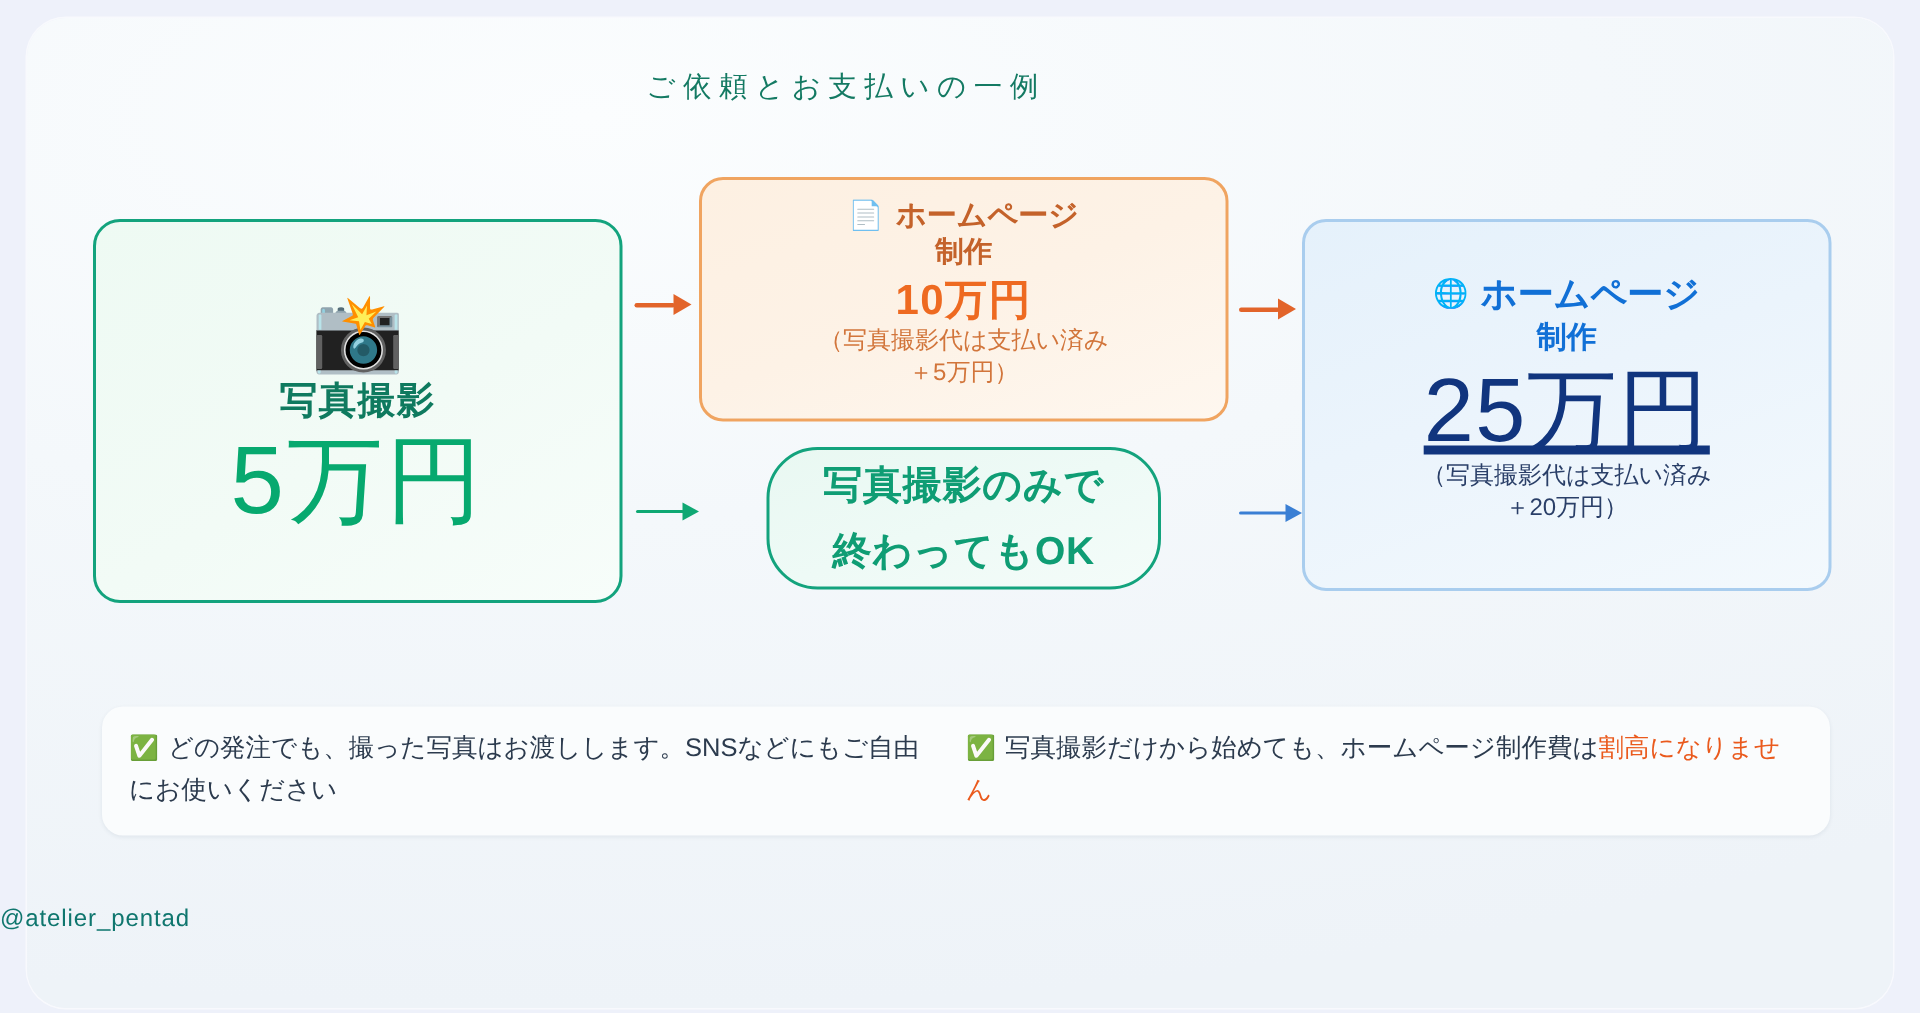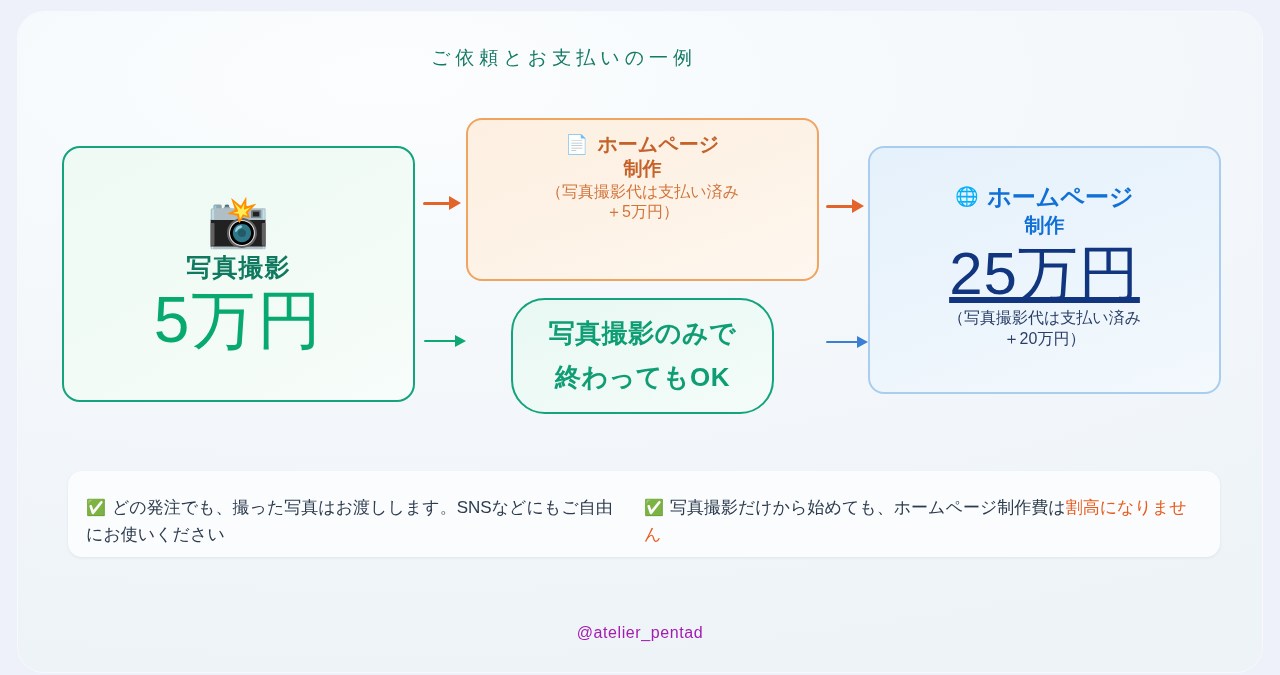--- a/index.html
+++ b/index.html
@@ -129,21 +129,21 @@
     color: #d2753b;
     margin-top: 1px;
     line-height: 1.3;
   }
 
   
   #pill-ok {
     left: 511px;
     top: 298px;
     width: 263px;
-    height: 116px;
+    height: 95px;
     border: 2px solid #13a37d;
     border-radius: 34px;
     background: linear-gradient(160deg, #e9f8f2 0%, #eefaf6 50%, #f4fcf9 100%);
     display: flex;
     flex-direction: column;
     align-items: center;
     justify-content: center;
     gap: 12px;
   }
   .pill-line {
@@ -235,44 +235,42 @@
     left: 68px;
     top: 471px;
     width: 1152px;
     height: 86px;
     box-sizing: border-box;
     border-radius: 14px;
     background: #fafcfd;
     box-shadow: 0 1px 3px rgba(30,50,80,0.08);
     display: flex;
     padding: 14px 18px 0 18px;
-    align-items: center;
   }
   .note {
     flex: 1;
     font-size: 17px;
     line-height: 1.6;
     color: #2c3b4e;
     padding-right: 14px;
   }
   .note .check {
     font-size: 16px;
     margin-right: 6px;
   }
   .hl-orange { color: #ea5a1d; }
 
   
   #handle {
     position: absolute;
     left: 0;
-    top: 624px;
+    top: 604px;
     width: 1280px;
-    text-align: center;
     font-size: 16px;
-    color: #a21caf;
+    color: #0f766e;
     letter-spacing: 0.6px;
   }
 </style>
 </head>
 <body>
 
 <div id="stage">
 
   <div id="panel"></div>
 
@@ -283,20 +281,21 @@
     <div id="photo-label">写真撮影</div>
     <div id="photo-price">5万円</div>
   </div>
 
   <div class="card" id="card-pamphlet">
     <div class="head-row">
       <span class="head-icon">📄</span>
       <span id="pamphlet-title">ホームページ</span>
     </div>
     <div id="pamphlet-sub">制作</div>
+    <div id="pamphlet-price">10万円</div>
     <div id="pamphlet-note">
       <span>（写真撮影代は支払い済み</span><br>
       <span>＋5万円）</span>
     </div>
   </div>
 
   <div class="card" id="pill-ok">
     <div class="pill-line">写真撮影のみで</div>
     <div class="pill-line">終わってもOK</div>
   </div>

